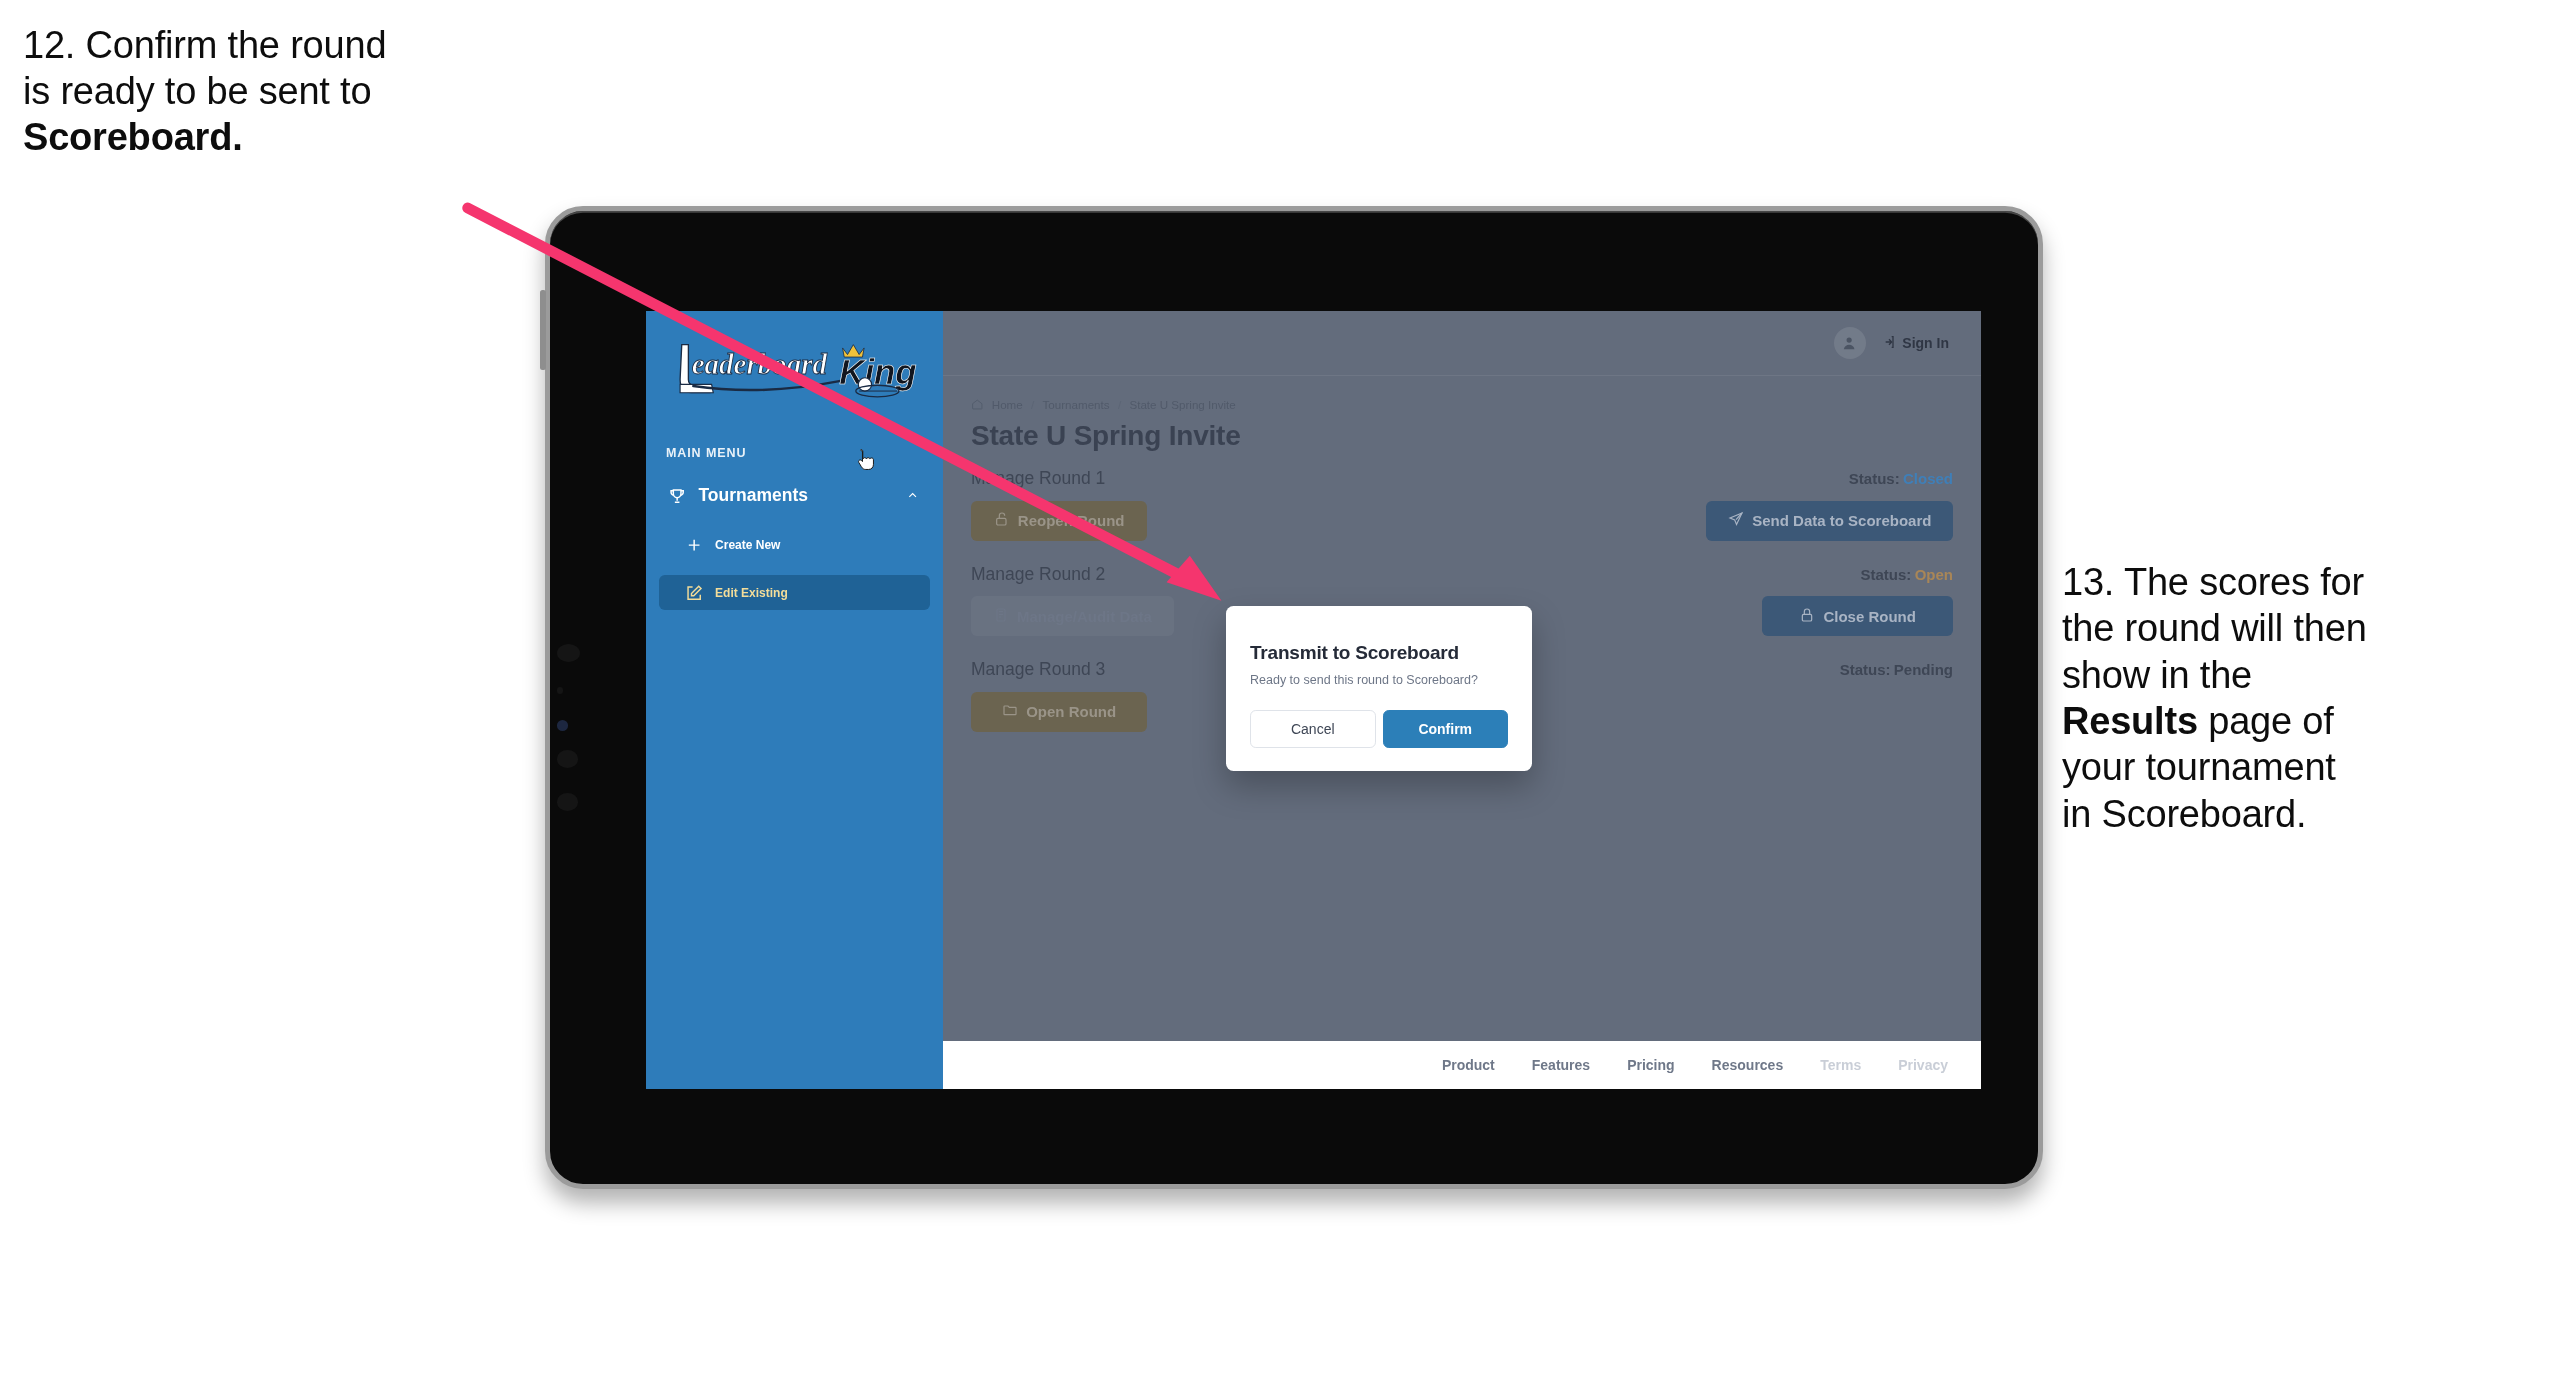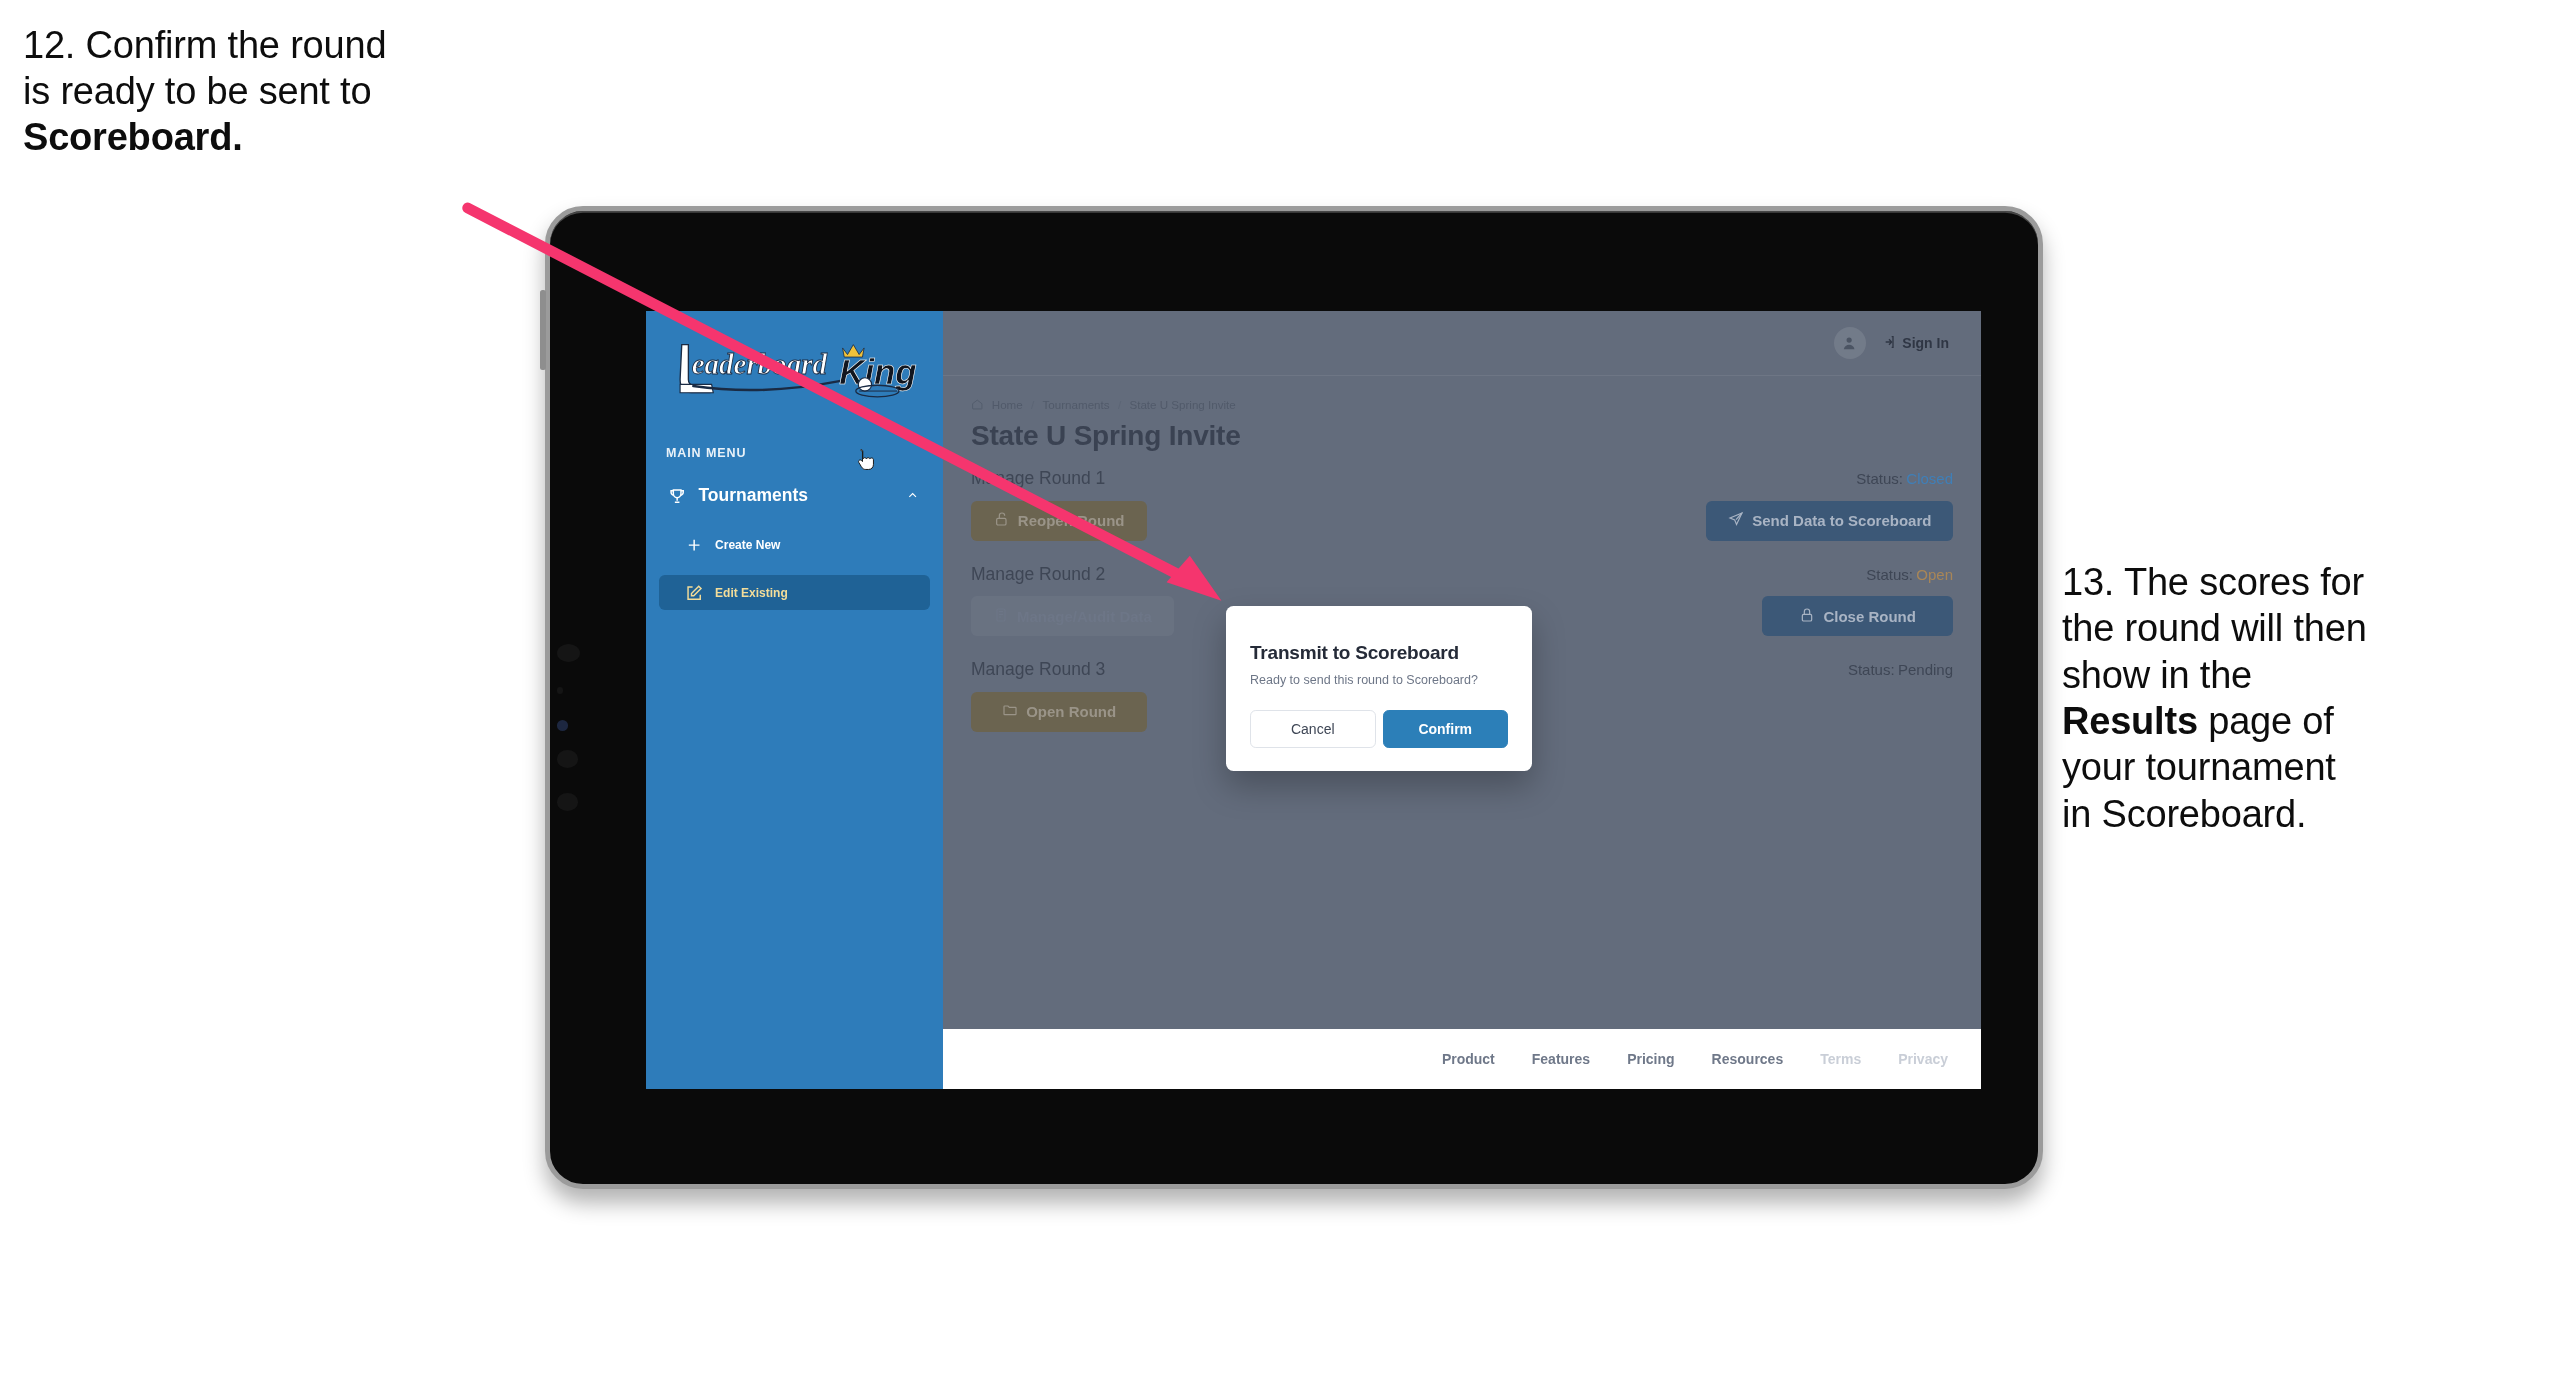--- a/index.html
+++ b/index.html
@@ -114,41 +114,41 @@
   }
   #breadcrumb svg { width: 12.5px; height: 12.5px; stroke: #515a6a; stroke-width: 1.6; fill: none; }
   .crumb-sep { color: #5c6575; }
   #page-title {
     font-size: 28px; font-weight: 700; color: #3a4252;
     letter-spacing: -0.2px; margin-bottom: 16.6px;
   }
   .round-block { margin-bottom: 23px; }
   .round-head { display: flex; align-items: baseline; justify-content: space-between; margin-bottom: 11.6px; }
   .round-title { font-size: 17.5px; font-weight: 400; color: #3e4655; }
-  .round-status { font-size: 15px; font-weight: 400; color: #3e4655; }
+  .round-status { font-size: 15px; font-weight: 700; color: #3e4655; }
   .round-status .sv { margin-left: 3.3px; }
   .sv.closed  { color: #3f7fb8; }
   .sv.open    { color: #a98657; }
   .sv.pending { color: #3e4655; }
   .round-actions { display: flex; align-items: center; justify-content: space-between; }
   .btn {
     display: inline-flex; align-items: center; justify-content: center; gap: 8.3px;
     height: 40px; padding: 0 21.6px; border-radius: 5.8px;
     font-size: 15px; font-weight: 700; border: none; cursor: pointer;
   }
   .btn svg { width: 16px; height: 16px; fill: none; stroke-width: 1.8; }
   .btn-olive { background: #6b6450; color: #9a9488; min-width: 176px; }
   .btn-olive svg { stroke: #9a9488; }
   .btn-ghost  { background: rgba(255,255,255,0.045); color: #6d7687; min-width: 176px; }
   .btn-ghost svg { stroke: #6d7687; }
   .btn-steel  { background: #3c5877; color: #a9b4c4; min-width: 191px; }
   .btn-steel svg { stroke: #a9b4c4; }
 
   #footer {
-    background: #ffffff; height: 60px;
+    background: #ffffff; height: 48px;
     display: flex; align-items: center; justify-content: flex-end;
     gap: 37px; padding-right: 33px;
   }
   .flink { font-size: 14px; font-weight: 700; color: #6f7889; }
   .flink.muted { color: #c9ced7; }
 
   
   #modal {
     position: absolute;
     left: 283px; top: 295px;

